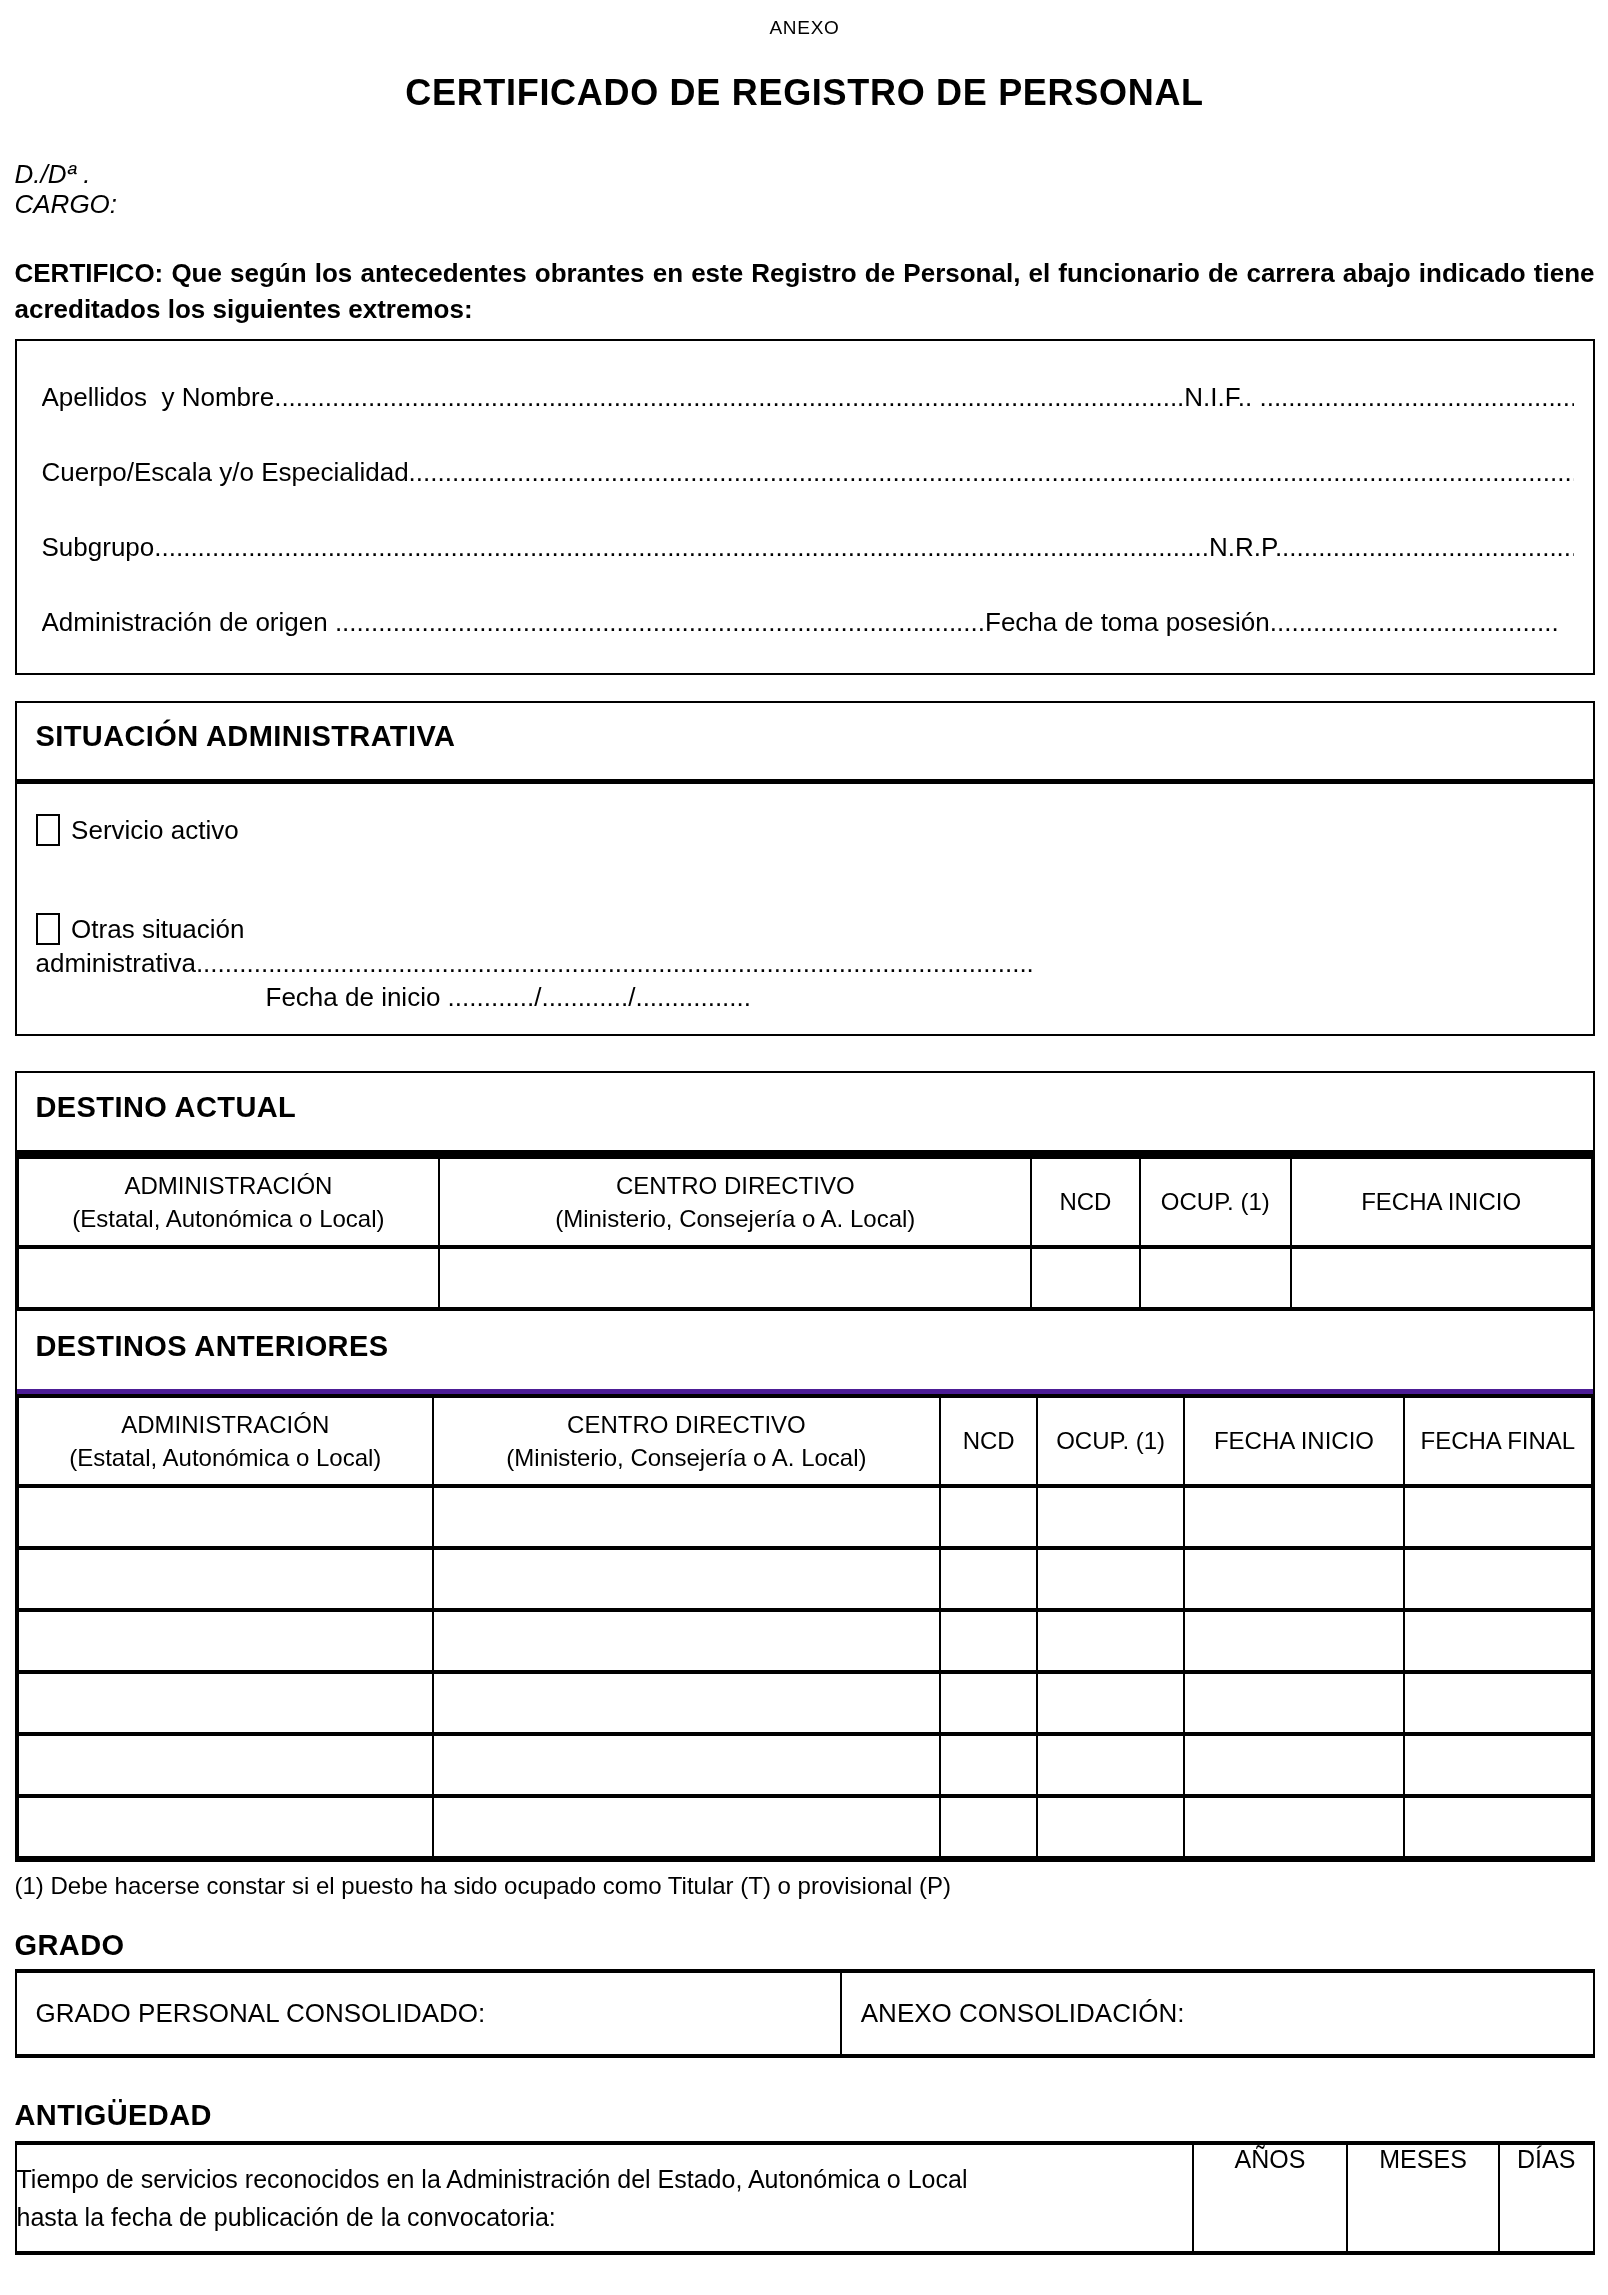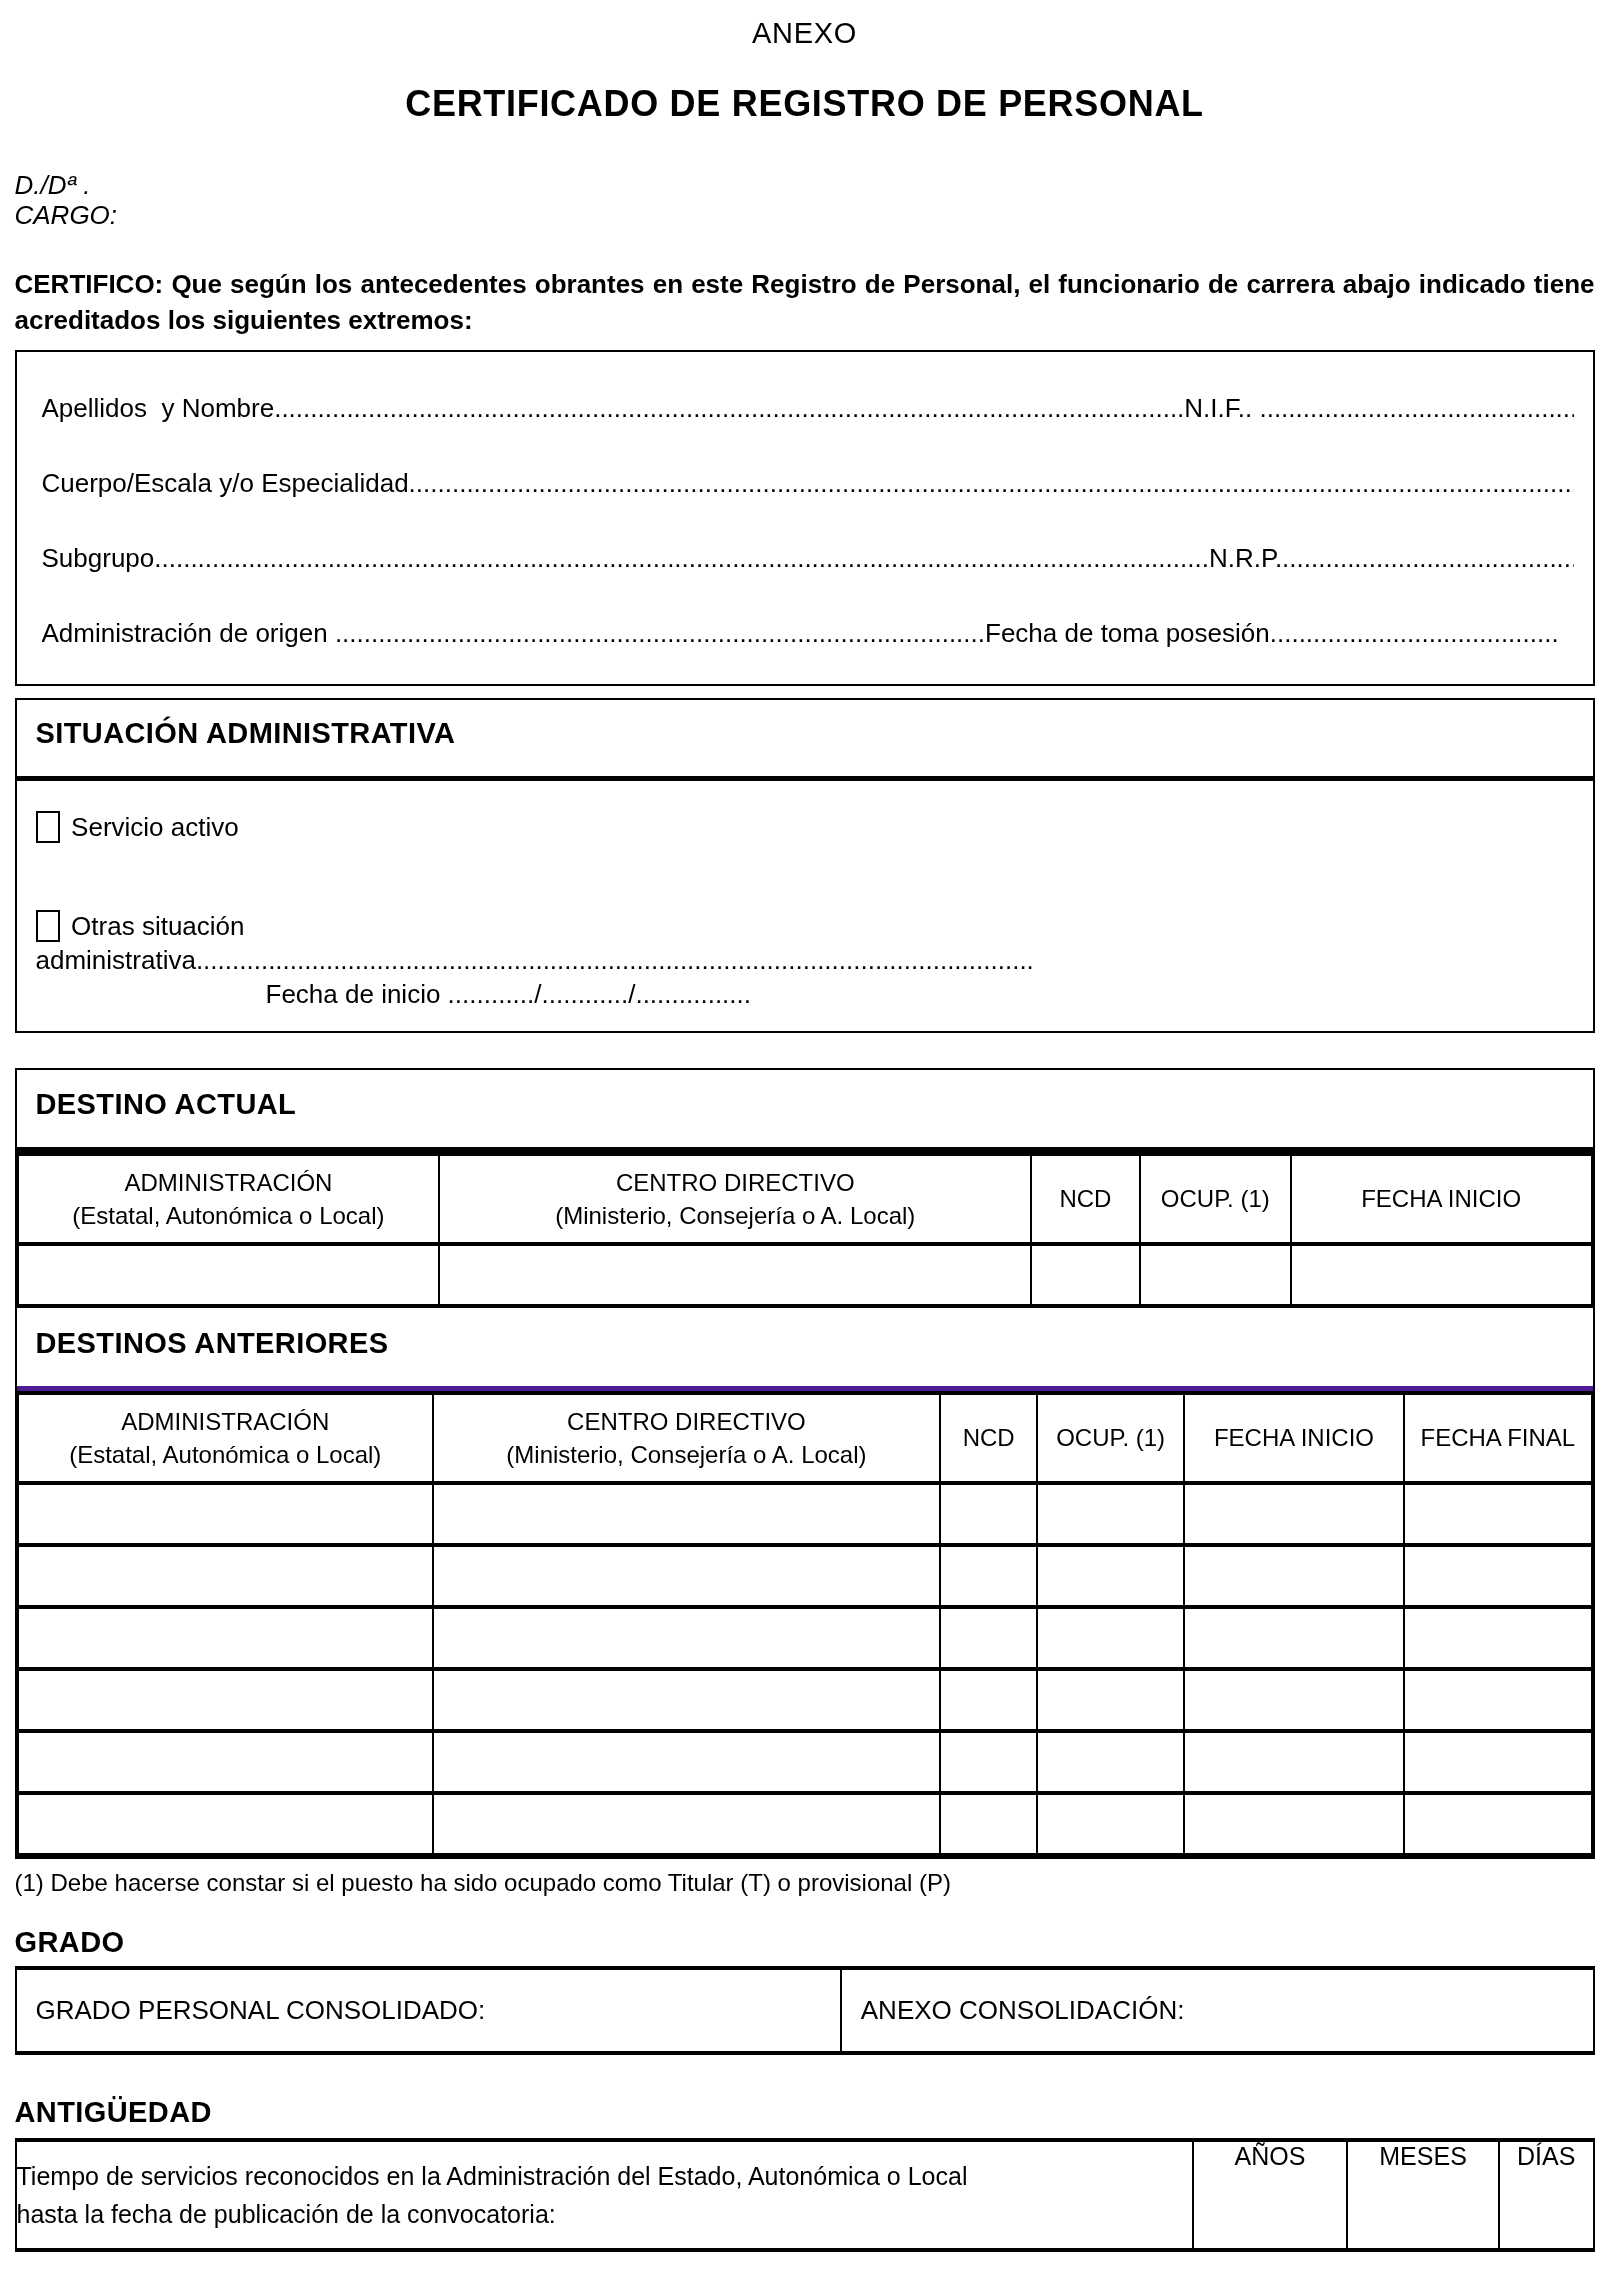--- a/index.html
+++ b/index.html
@@ -15,21 +15,21 @@
     height: 2295px;
     box-sizing: border-box;
     padding: 10px 14.5px 0 14.5px;
     font-family: "Liberation Sans", "DejaVu Sans", sans-serif;
     font-size: 26px;
     color: #000;
     background: #fff;
     overflow: hidden;
   }
   .center { text-align: center; }
-  .annex { font-size: 29px; padding-top: 7.2px; letter-spacing: 0.7px; }
+  .annex { font-size: 19px; padding-top: 7.2px; letter-spacing: 0.7px; }
   .doc-title { font-size: 36px; font-weight: bold; margin-top: 33px; letter-spacing: 0.7px; }
   .intro { margin-top: 45px; line-height: 36px; font-style: italic; }
   .certify {
     margin: 36px 0 10px 0;
     font-weight: bold;
     line-height: 36px;
     text-align: justify;
   }
   .box {
     border: 2.9px solid #000;
@@ -44,21 +44,21 @@
   }
   .box1 { margin-top: 11.6px; }
   .box1-body { padding: 41px 19px 36px 25px; }
   .dotline {
     white-space: pre;
     overflow: hidden;
     line-height: 30px;
   }
   .box1-body .dotline { margin-bottom: 45px; }
   .box1-body .dotline:last-child { margin-bottom: 0; margin-top: 20px; }
-  .box2 { margin-top: 12px; }
+  .box2 { margin-top: 26px; }
   .box2-body { padding: 30px 19px 22px 19px; }
   .chk-row { display: flex; align-items: center; line-height: 32px; }
   .chk {
     display: inline-block;
     width: 20px;
     height: 27.5px;
     border: 2.2px solid #000;
     margin-right: 11.6px;
     flex: 0 0 auto;
   }

